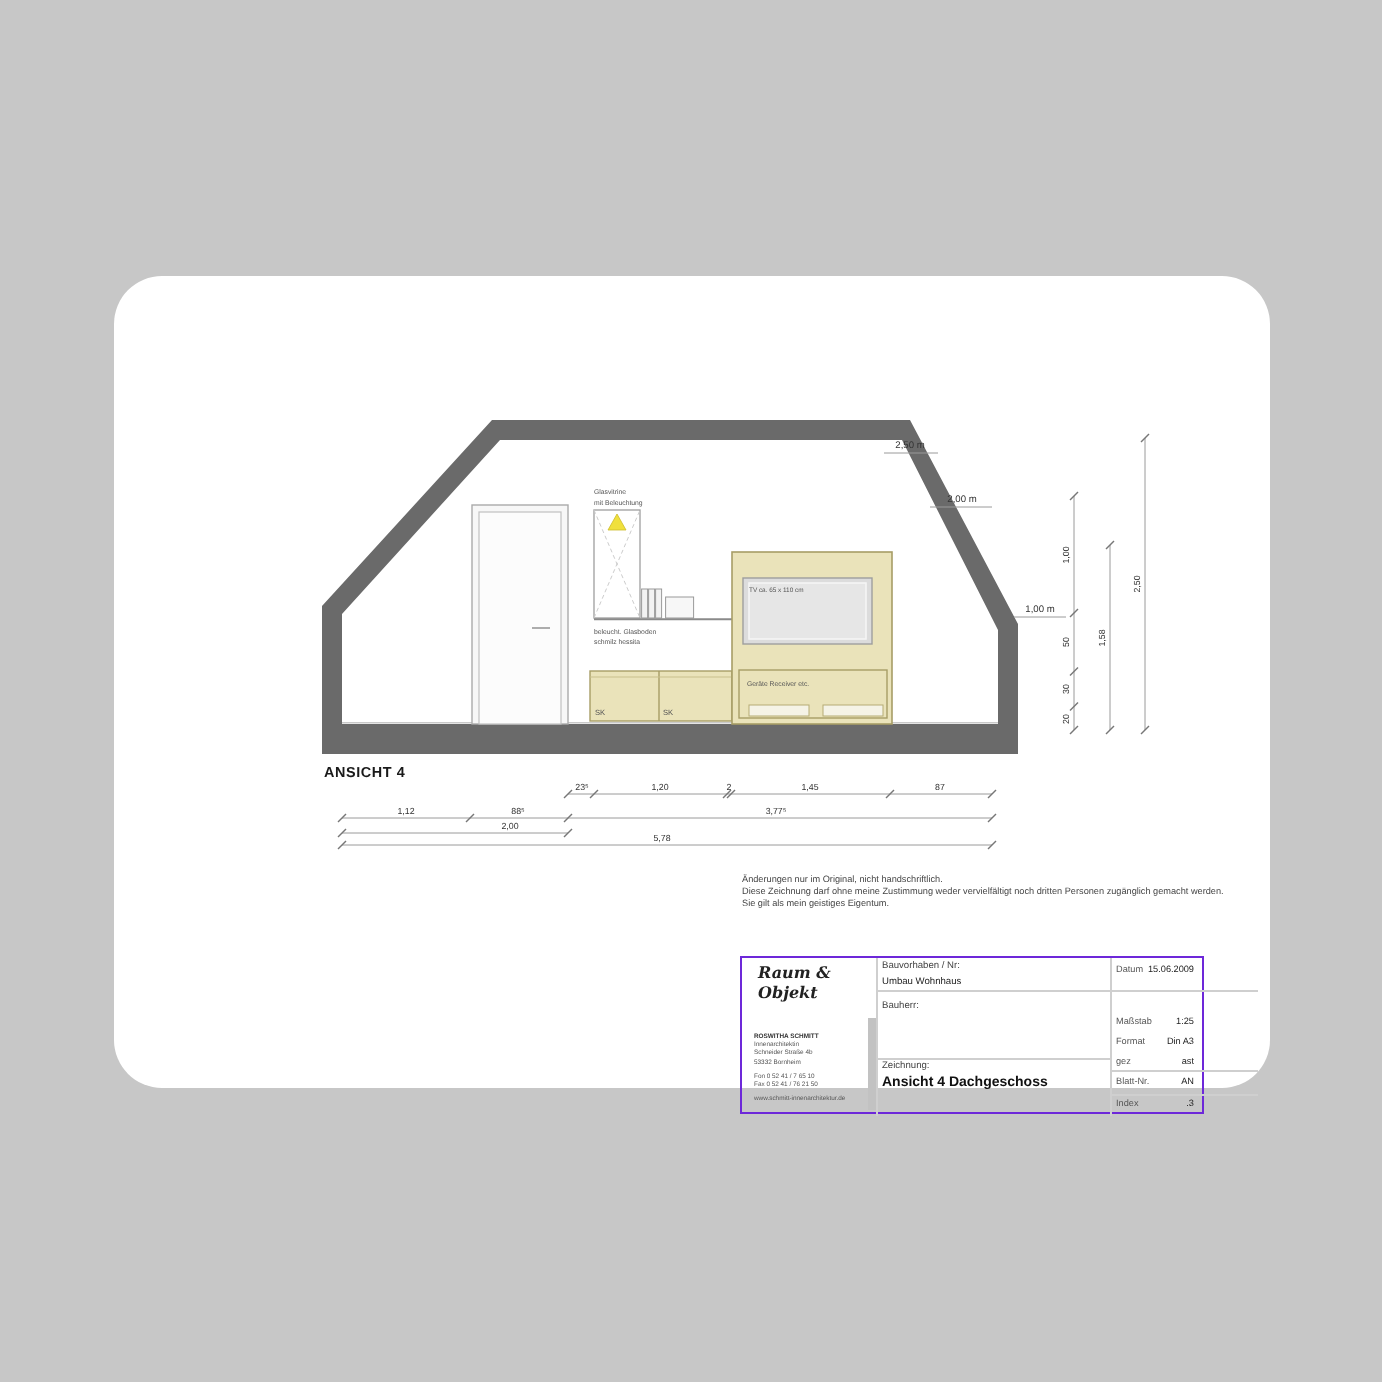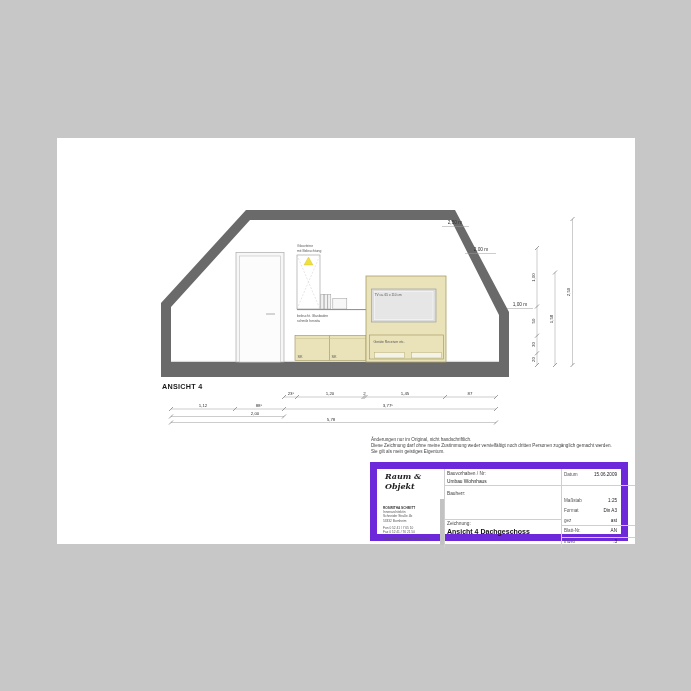--- a/index.html
+++ b/index.html
@@ -4,30 +4,31 @@
 <style>
   html,body{margin:0;padding:0;}
   body{
     width:691px;height:691px;background:#c7c7c7;
     font-family:"Liberation Sans","DejaVu Sans",sans-serif;
     position:relative;overflow:hidden;
   }
   .sheet{
     position:absolute;left:57px;top:138px;width:578px;height:406px;
     background:#ffffff;
+    border-radius:24px;
   }
   .sheet svg{position:absolute;left:0;top:0;}
   
   .notes{
     position:absolute;left:314px;top:299px;width:316px;
     color:#444;font-size:4.6px;line-height:6px;
   }
   .tblock{
-    position:absolute;left:313px;top:324px;width:258px;height:79px;
-    border:7px solid #6d28d9;box-sizing:border-box;color:#333;
+    position:absolute;left:313px;top:340px;width:232px;height:79px;
+    border:1px solid #6d28d9;box-sizing:border-box;color:#333;
   }
   .tb-div{position:absolute;background:#cfcfcf;}
   .logo{
     position:absolute;left:8px;top:2px;width:58px;
     font-family:"DejaVu Serif","Liberation Serif",serif;
     font-style:italic;font-weight:bold;font-size:8px;color:#222;
   }
   .firm{
     position:absolute;left:6px;top:37px;width:58px;
     font-size:3.2px;line-height:4.2px;color:#555;

